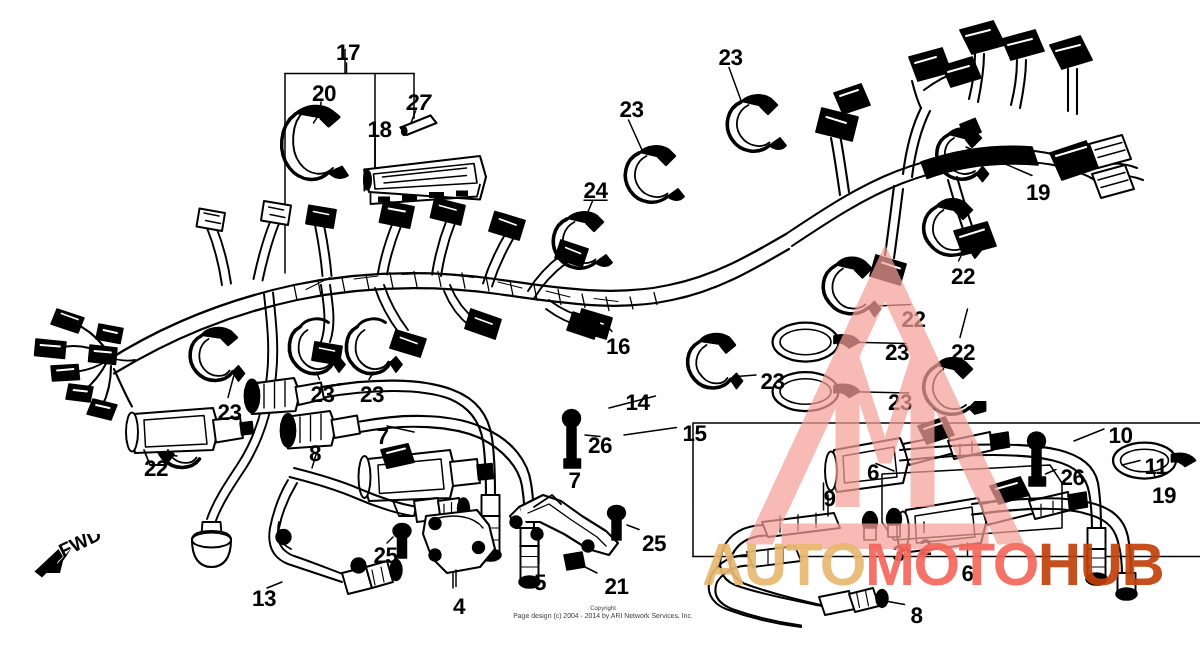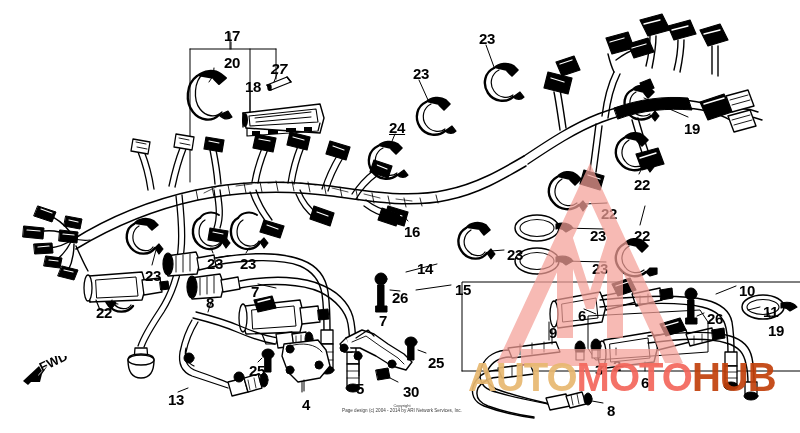--- a/index.html
+++ b/index.html
@@ -595,21 +595,21 @@
         <path d="M770,318 L768,312"></path>
         <path d="M598,358 L598,350"></path>
         <path d="M616,355 L616,348"></path>
         <path d="M645,371 L645,362"></path>
         <path d="M603,403 L592,401"></path>
       </g>
     </g>
   </svg>
 
   <div class="callout" style="left:224px;top:28px;">17</div>
-  <div class="callout" style="left:208px;top:55px;margin-left:16px;">20</div>
+  <div class="callout" style="left:208px;top:55px;">20</div>
   <div class="callout" style="left:271px;top:61px;font-style:italic;">27</div>
   <div class="callout" style="left:245px;top:79px;">18</div>
   <div class="callout" style="left:413px;top:66px;">23</div>
   <div class="callout" style="left:479px;top:31px;">23</div>
   <div class="callout" style="left:389px;top:120px;text-decoration:underline;">24</div>
   <div class="callout" style="left:684px;top:121px;">19</div>
   <div class="callout" style="left:634px;top:177px;">22</div>
   <div class="callout" style="left:601px;top:206px;">22</div>
   <div class="callout" style="left:634px;top:228px;">22</div>
   <div class="callout" style="left:590px;top:228px;">23</div>
@@ -624,21 +624,21 @@
   <div class="callout" style="left:455px;top:282px;">15</div>
   <div class="callout" style="left:392px;top:290px;">26</div>
   <div class="callout" style="left:251px;top:284px;">7</div>
   <div class="callout" style="left:379px;top:313px;">7</div>
   <div class="callout" style="left:206px;top:295px;">8</div>
   <div class="callout" style="left:168px;top:392px;">13</div>
   <div class="callout" style="left:249px;top:363px;">25</div>
   <div class="callout" style="left:428px;top:355px;">25</div>
   <div class="callout" style="left:302px;top:397px;">4</div>
   <div class="callout" style="left:356px;top:381px;">5</div>
-  <div class="callout" style="left:403px;top:384px;">30</div>
+  <div class="callout" style="left:403px;top:384px;">21</div>
   <div class="callout" style="left:739px;top:283px;">10</div>
   <div class="callout" style="left:763px;top:304px;text-align:right;">11</div>
   <div class="callout" style="left:578px;top:308px;">6</div>
   <div class="callout" style="left:707px;top:311px;">26</div>
   <div class="callout" style="left:549px;top:325px;">9</div>
   <div class="callout" style="left:768px;top:323px;">19</div>
   <div class="callout" style="left:595px;top:362px;">3</div>
   <div class="callout" style="left:613px;top:358px;">2</div>
   <div class="callout" style="left:641px;top:375px;">6</div>
   <div class="callout" style="left:607px;top:403px;">8</div>

